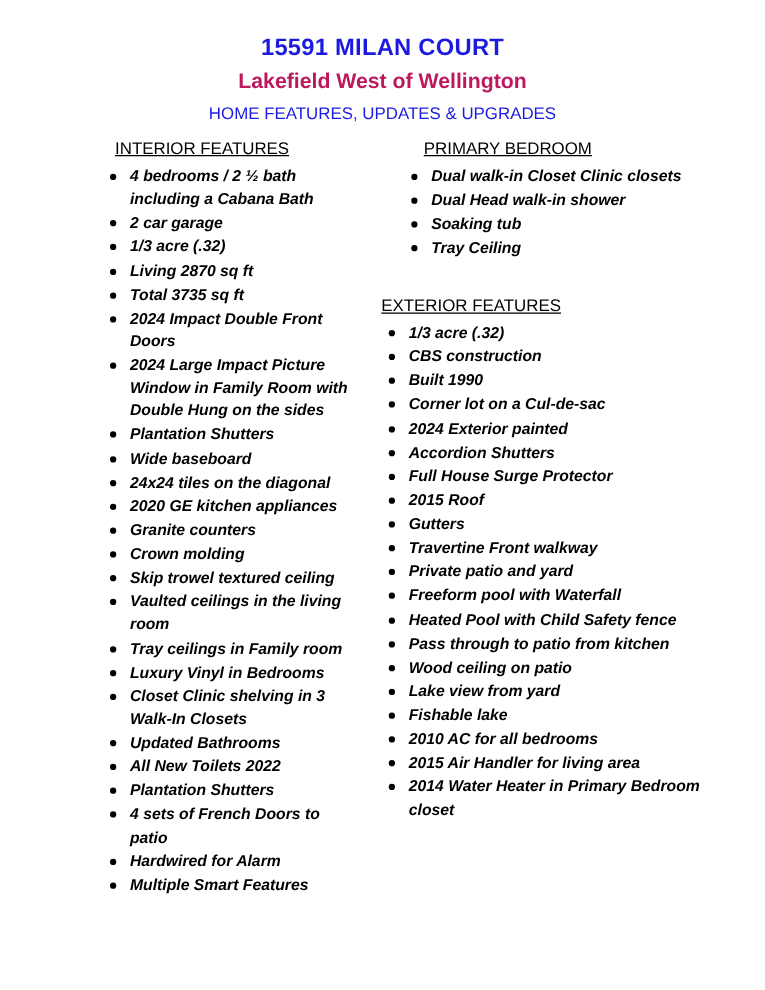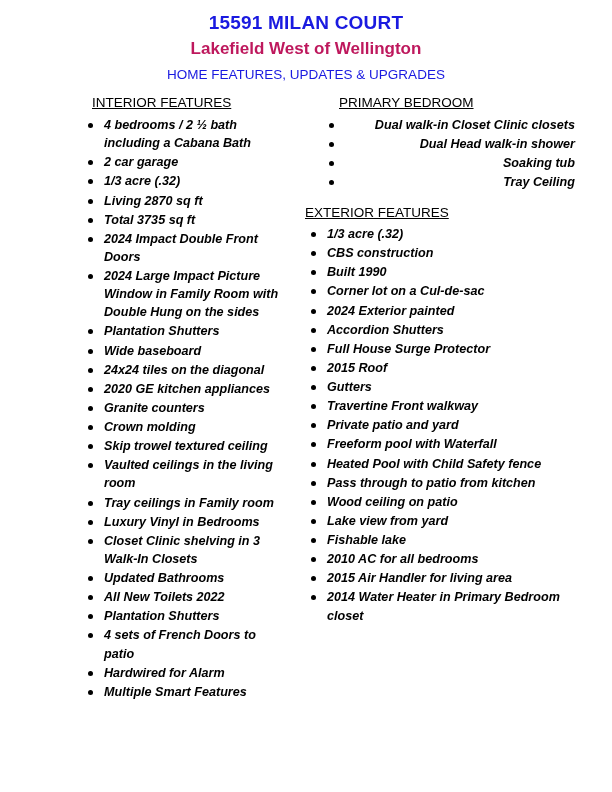--- a/index.html
+++ b/index.html
@@ -12,21 +12,21 @@
     background: #ffffff;
     font-family: "Liberation Sans", sans-serif;
     color: #000000;
     position: relative;
     overflow: hidden;
   }
   .page {
     width: 612px;
     height: 792px;
     box-sizing: border-box;
-    padding: 10px 30px 0 30px;
+    padding: 26px 30px 0 30px;
     position: relative;
   }
   .title-block {
     text-align: center;
     margin-bottom: 10px;
   }
   .title-main {
     font-size: 19px;
     font-weight: bold;
     color: #1a1ae0;
@@ -70,21 +70,21 @@
     margin-bottom: 4px;
     line-height: 1.3;
   }
   .section-head.left-head {
     margin-left: 10px;
   }
   .section-head.right-head {
     margin-left: 34px;
   }
   .section-head.spaced {
-    margin-top: 12px;
+    margin-top: 28px;
   }
   ul.feat {
     list-style: none;
     margin: 0;
     padding: 0;
   }
   ul.feat li {
     position: relative;
     padding-left: 22px;
     font-size: 12.6px;
@@ -98,21 +98,20 @@
     position: absolute;
     left: 6px;
     top: 7px;
     width: 5px;
     height: 5px;
     background: #000;
     border-radius: 50%;
   }
   ul.feat.indent li {
     padding-left: 40px;
-    text-align: right;
   }
   ul.feat.indent li::before {
     left: 24px;
   }
 </style>
 </head>
 <body>
 
 <div class="page">
 

